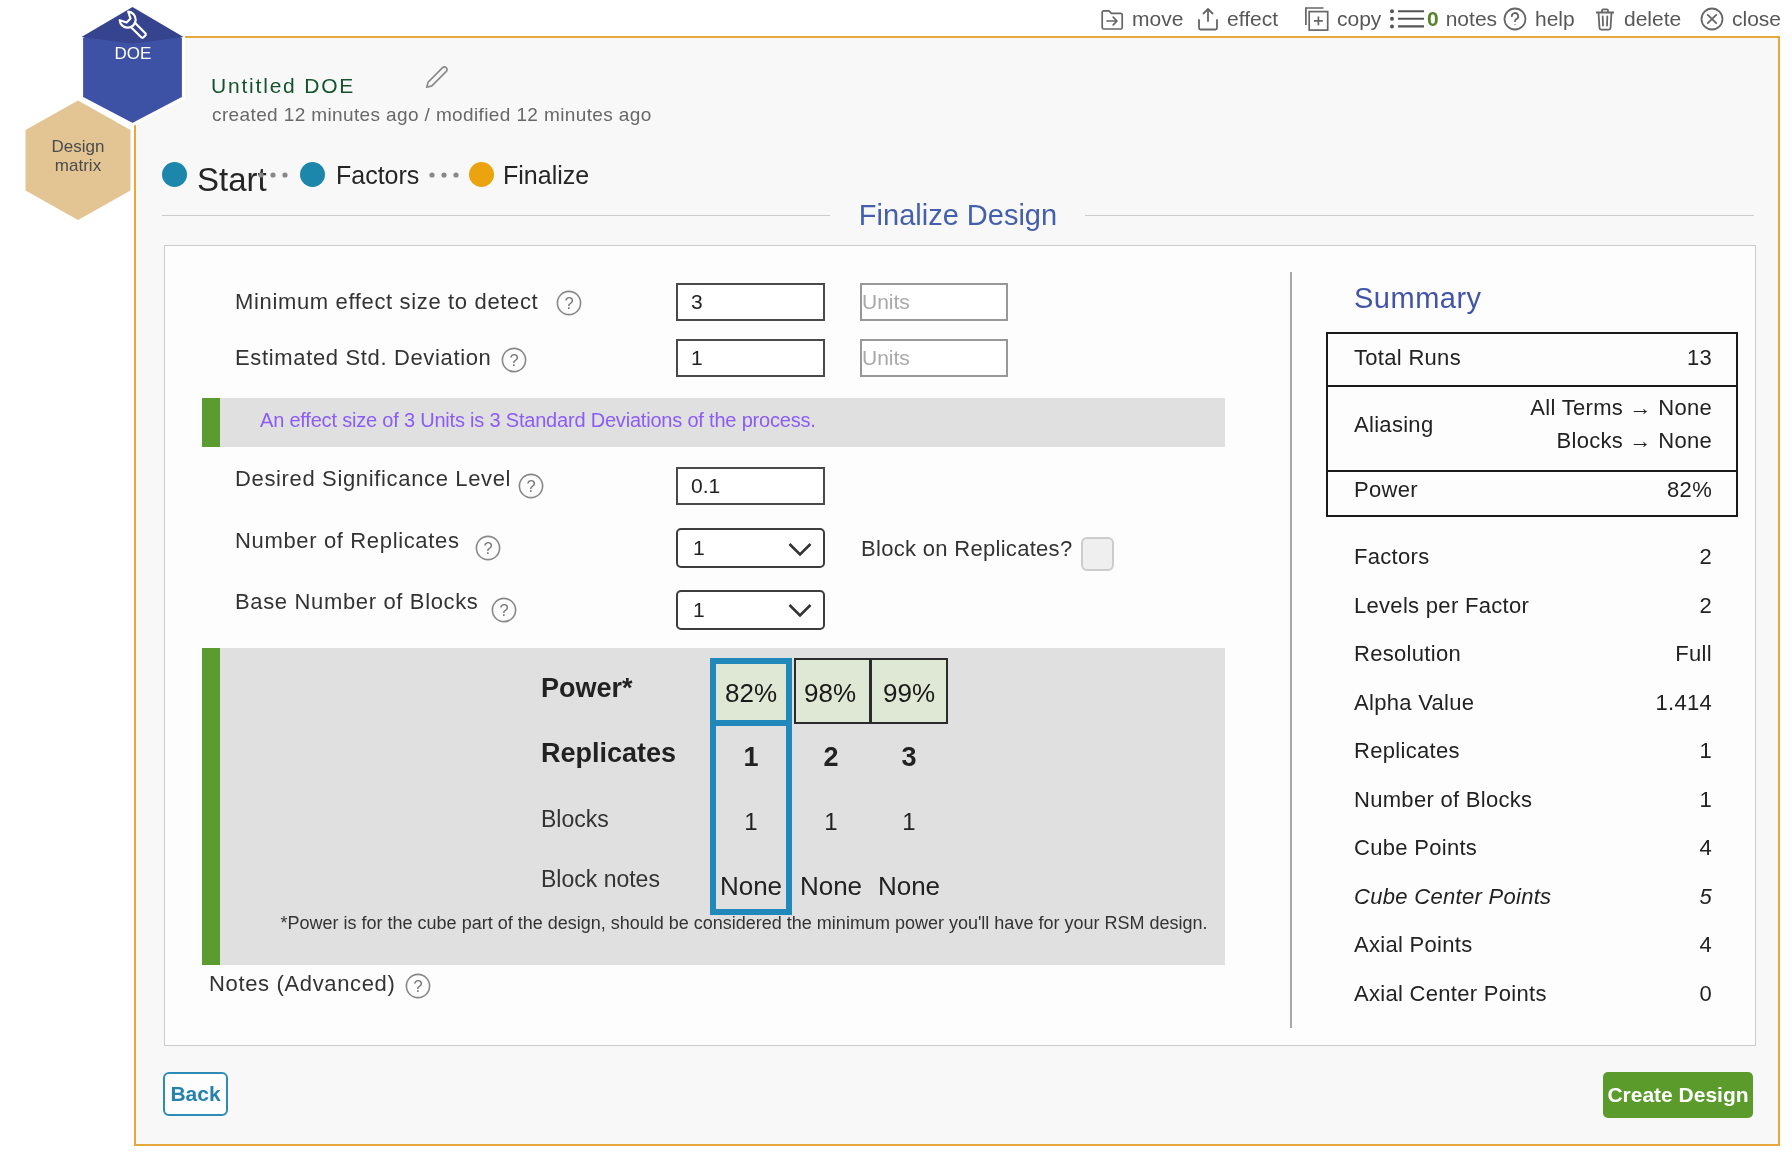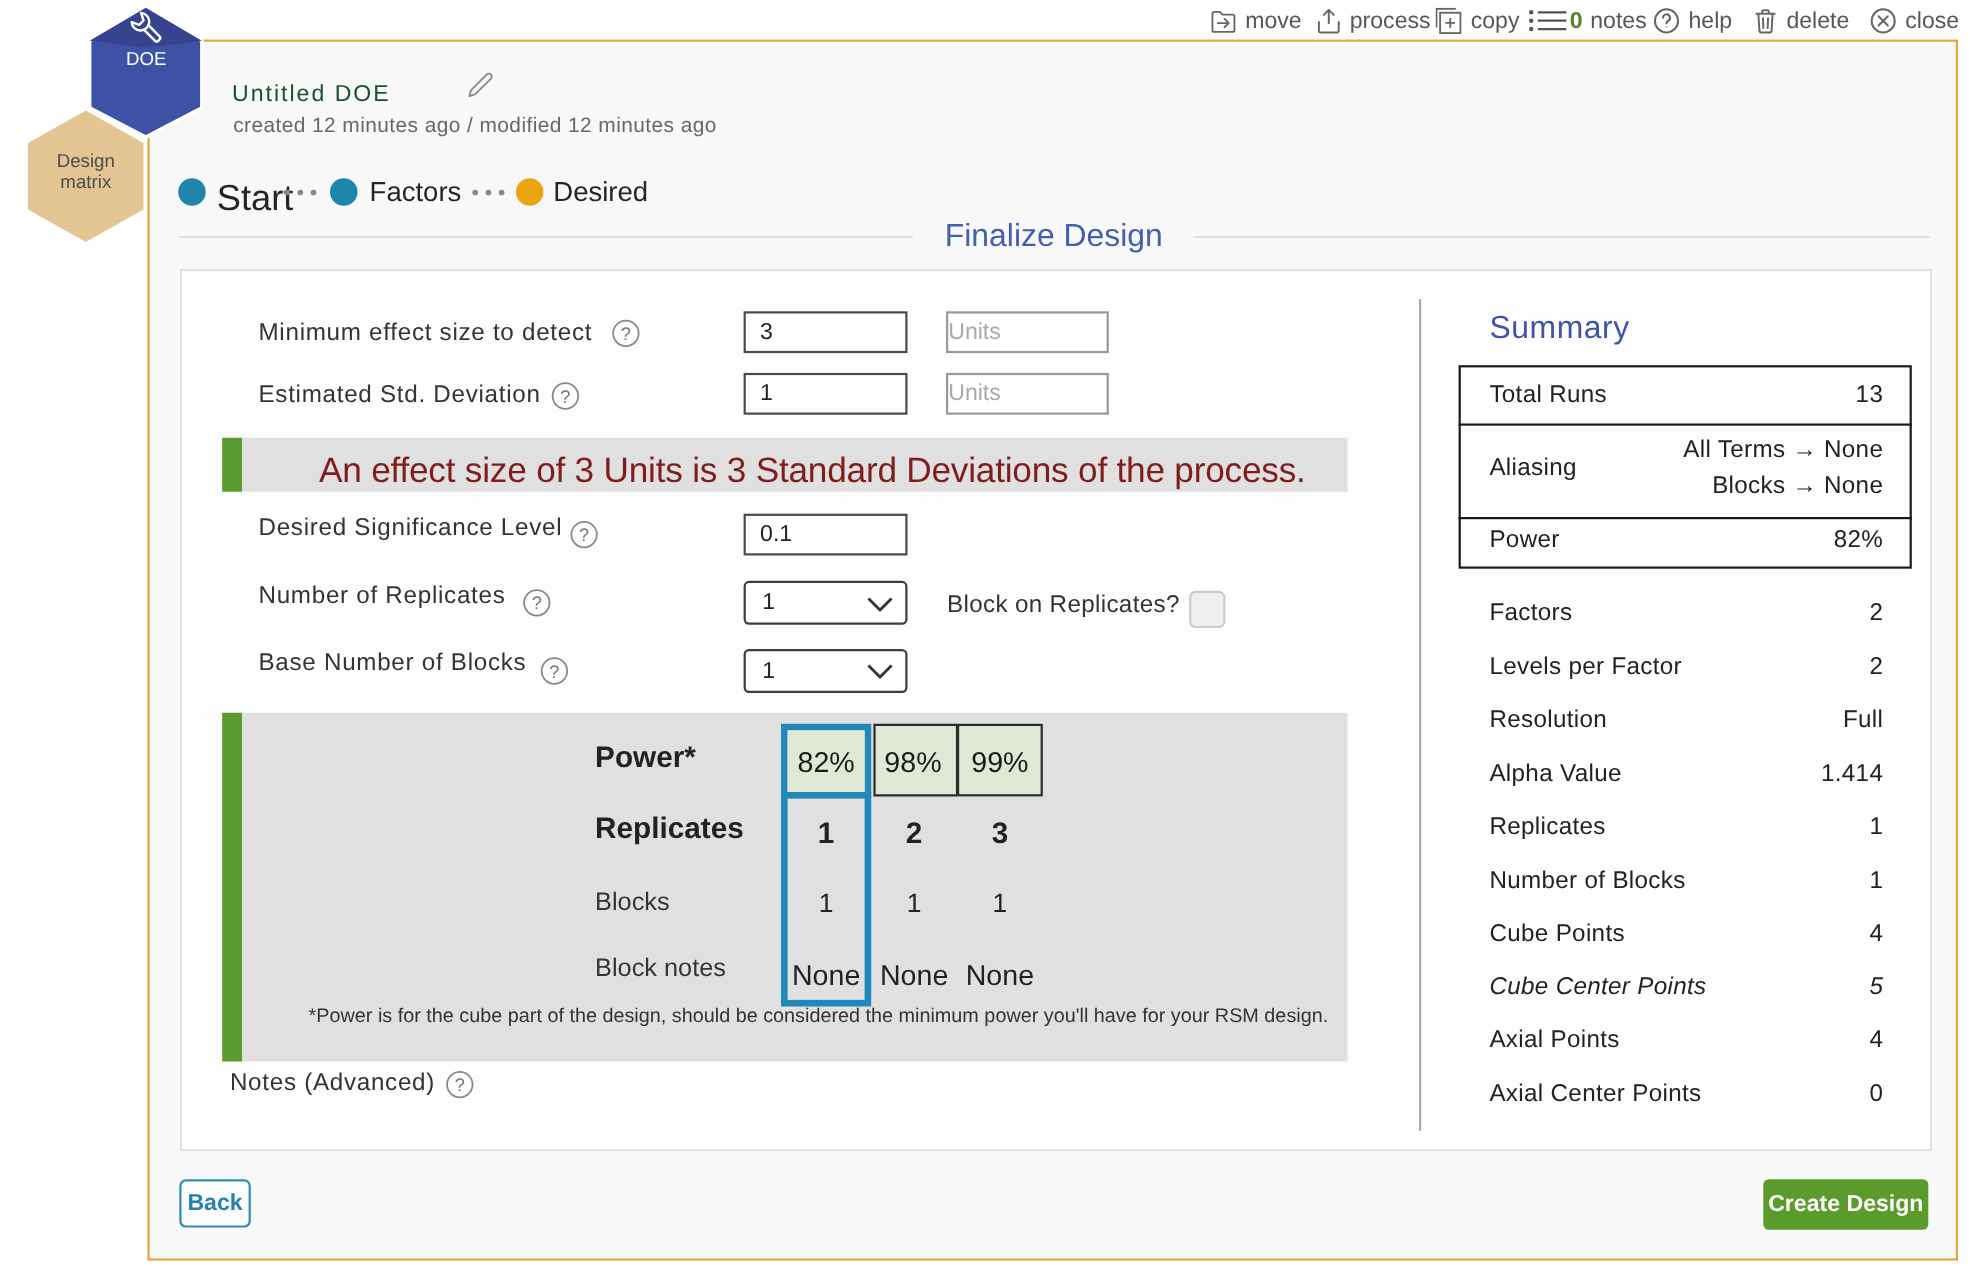--- a/index.html
+++ b/index.html
@@ -26,21 +26,21 @@
     <path d="M1.2,21.4 V6.4 a1.6,1.6 0 0 1 1.6,-1.6 h5.2 l2.4,2.5 h9.2 a1.6,1.6 0 0 1 1.6,1.6 V21.4 a1.6,1.6 0 0 1 -1.6,1.6 H2.8 a1.6,1.6 0 0 1 -1.6,-1.6 Z"></path>
     <path d="M6,15 H15.6 M12.2,11.2 L16,15 L12.2,18.8" stroke-linecap="round" stroke-linejoin="round"></path>
   </svg>
   <span>move</span>
 </div>
 <div class="tb" style="left:1197px;">
   <svg width="22" height="24" viewBox="0 0 22 24" fill="none" stroke="#666" stroke-width="1.8">
     <path d="M11 14 V2.5 M6.5 6.5 L11 2 L15.5 6.5" stroke-linecap="round" stroke-linejoin="round"></path>
     <path d="M2 13 V21 a1.5 1.5 0 0 0 1.5 1.5 H18.5 a1.5 1.5 0 0 0 1.5-1.5 V13" stroke-linecap="round"></path>
   </svg>
-  <span>process</span>
+  <span>effect</span>
 </div>
 <div class="tb" style="left:1305px;">
   <svg width="24" height="24" viewBox="0 0 24 24" fill="none" stroke="#666" stroke-width="1.7">
     <path d="M0.9 18 V1 H18.5"></path>
     <rect x="4.2" y="4.6" width="18.5" height="18.5"></rect>
     <path d="M9 13.8 h8.8 M13.4 9.4 v8.8"></path>
   </svg>
   <span>copy</span>
 </div>
 <div class="tb" style="left:1390px; gap:2px;">
@@ -96,38 +96,38 @@
 <svg class="abs" style="left:423px; top:63px;" width="28" height="28" viewBox="0 0 30 30" fill="none" stroke="#8a8a8a" stroke-width="1.8">
   <path d="M4 26 L5.5 20.5 L21 5 a2.6 2.6 0 0 1 3.7 0 L25 5.3 a2.6 2.6 0 0 1 0 3.7 L9.5 24.5 Z" stroke-linejoin="round"></path>
 </svg>
 <div class="abs" style="left:212px; top:104px; font-size:19px; color:#686868; letter-spacing:0.38px;">created 12 minutes ago / modified 12 minutes ago</div>
 
 <div class="abs" style="left:162px; top:162px; width:25px; height:25px; border-radius:50%; background:#1d87ab;"></div>
 <div class="abs" style="left:197px; top:161px; font-size:33px; color:#252525;">Start</div>
 <div class="abs" style="left:300px; top:162px; width:25px; height:25px; border-radius:50%; background:#1d87ab;"></div>
 <div class="abs" style="left:336px; top:161px; font-size:25px; color:#252525;">Factors</div>
 <div class="abs" style="left:469px; top:162px; width:25px; height:25px; border-radius:50%; background:#eba30f;"></div>
-<div class="abs" style="left:503px; top:161px; font-size:25px; color:#252525;">Desired</div>
+<div class="abs" style="left:503px; top:161px; font-size:25px; color:#252525;">Finalize</div>
 
 <div class="abs" style="left:162px; top:215px; width:668px; height:1px; background:#ccc;"></div>
 <div class="abs" style="left:1085px; top:215px; width:669px; height:1px; background:#ccc;"></div>
 <div class="abs" style="left:958px; top:199px; transform:translateX(-50%); font-size:29px; color:#4460ad; white-space:nowrap;">Finalize Design</div>
 
 <div class="content"></div>
 
 <div class="lbl" style="left:235px; top:289px;">Minimum effect size to detect</div>
 <div class="inp" style="left:676px; top:283px;">3</div>
 <div class="uni" style="left:860px; top:283px;">Units</div>
 
 <div class="lbl" style="left:235px; top:345px;">Estimated Std. Deviation</div>
 <div class="inp" style="left:676px; top:339px;">1</div>
 <div class="uni" style="left:860px; top:339px;">Units</div>
 
 <div class="grayband" style="top:398px; height:49px;"></div>
-<div class="lbl" style="left:260px; top:409px; font-size:32px; letter-spacing:-0.2px; color:#7f1d1d;margin-left:30px;">An effect size of 3 Units is 3 Standard Deviations of the process.</div>
+<div class="lbl" style="left:260px; top:409px; font-size:20px; letter-spacing:-0.2px; color:#8b5cf6;">An effect size of 3 Units is 3 Standard Deviations of the process.</div>
 
 <div class="lbl" style="left:235px; top:466px;">Desired Significance Level</div>
 <div class="inp" style="left:676px; top:467px;">0.1</div>
 
 <div class="lbl" style="left:235px; top:528px;">Number of Replicates</div>
 <div class="sel" style="left:676px; top:528px;">1</div>
 <div class="lbl" style="left:861px; top:536px; letter-spacing:0.3px;">Block on Replicates?</div>
 <div class="abs" style="left:1081px; top:537px; width:33px; height:34px; background:#efefef; border:2px solid #ccc; border-radius:6px;"></div>
 
 <div class="lbl" style="left:235px; top:589px;">Base Number of Blocks</div>

